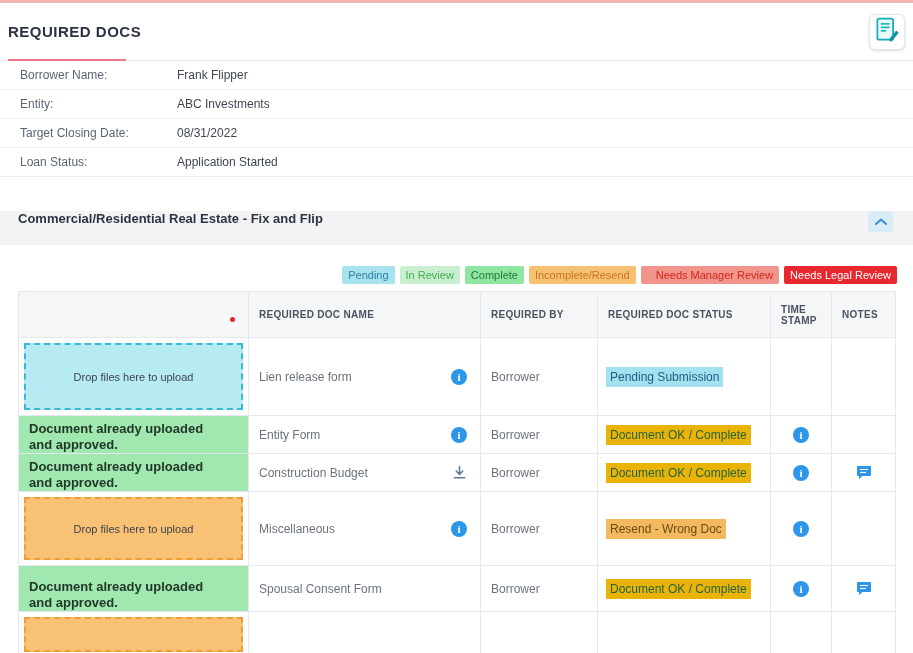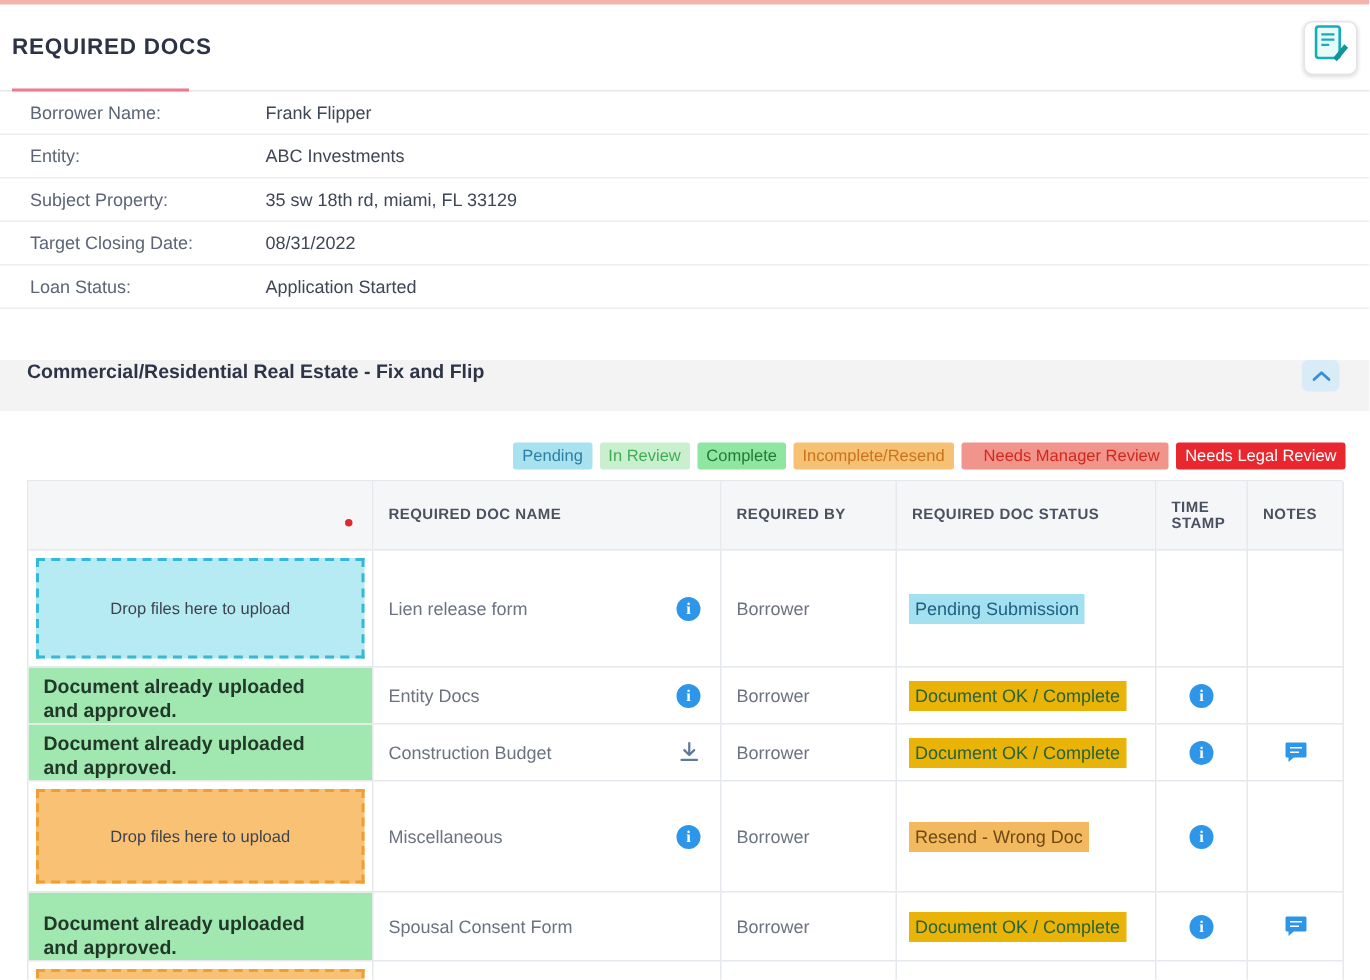--- a/index.html
+++ b/index.html
@@ -140,24 +140,20 @@
 <div>
   <div class="info-row">
     <span class="info-label">Borrower Name:</span>
     <span class="info-value">Frank Flipper</span>
   </div>
   <div class="info-row">
     <span class="info-label">Entity:</span>
     <span class="info-value">ABC Investments</span>
   </div>
   <div class="info-row">
-    <span class="info-label">Subject Property:</span>
-    <span class="info-value">35 sw 18th rd, miami, FL 33129</span>
-  </div>
-  <div class="info-row">
     <span class="info-label">Target Closing Date:</span>
     <span class="info-value">08/31/2022</span>
   </div>
   <div class="info-row">
     <span class="info-label">Loan Status:</span>
     <span class="info-value">Application Started</span>
   </div>
 </div>
 
 <div class="section-bar">
@@ -213,21 +209,21 @@
     <div class="cell notes-cell"></div>
   </div>
 
   <div class="trow r2">
     <div class="cell upload-cell">
       <div class="approved">
         <span>Document already uploaded and approved.</span>
       </div>
     </div>
     <div class="cell name-cell">
-      <span>Entity Docs</span>
+      <span>Entity Form</span>
       <span class="icon-info"></span>
     </div>
     <div class="cell by-cell">
       <span>Borrower</span>
     </div>
     <div class="cell status-cell">
       <span class="mark mark-ok">Document OK / Complete</span>
     </div>
     <div class="cell ts-cell">
       <span class="icon-info"></span>

